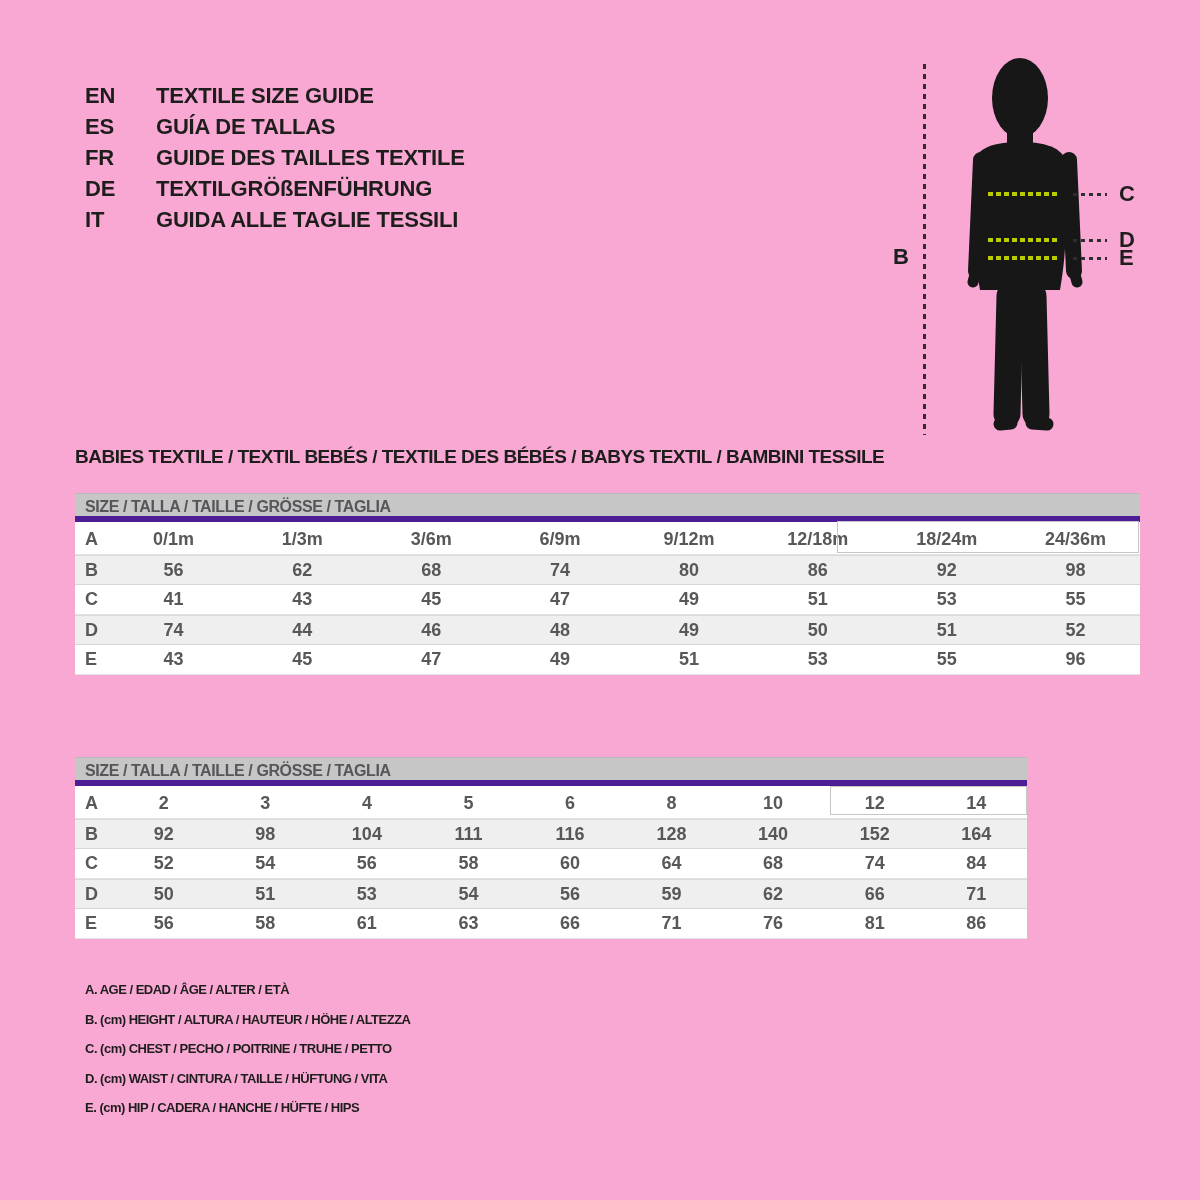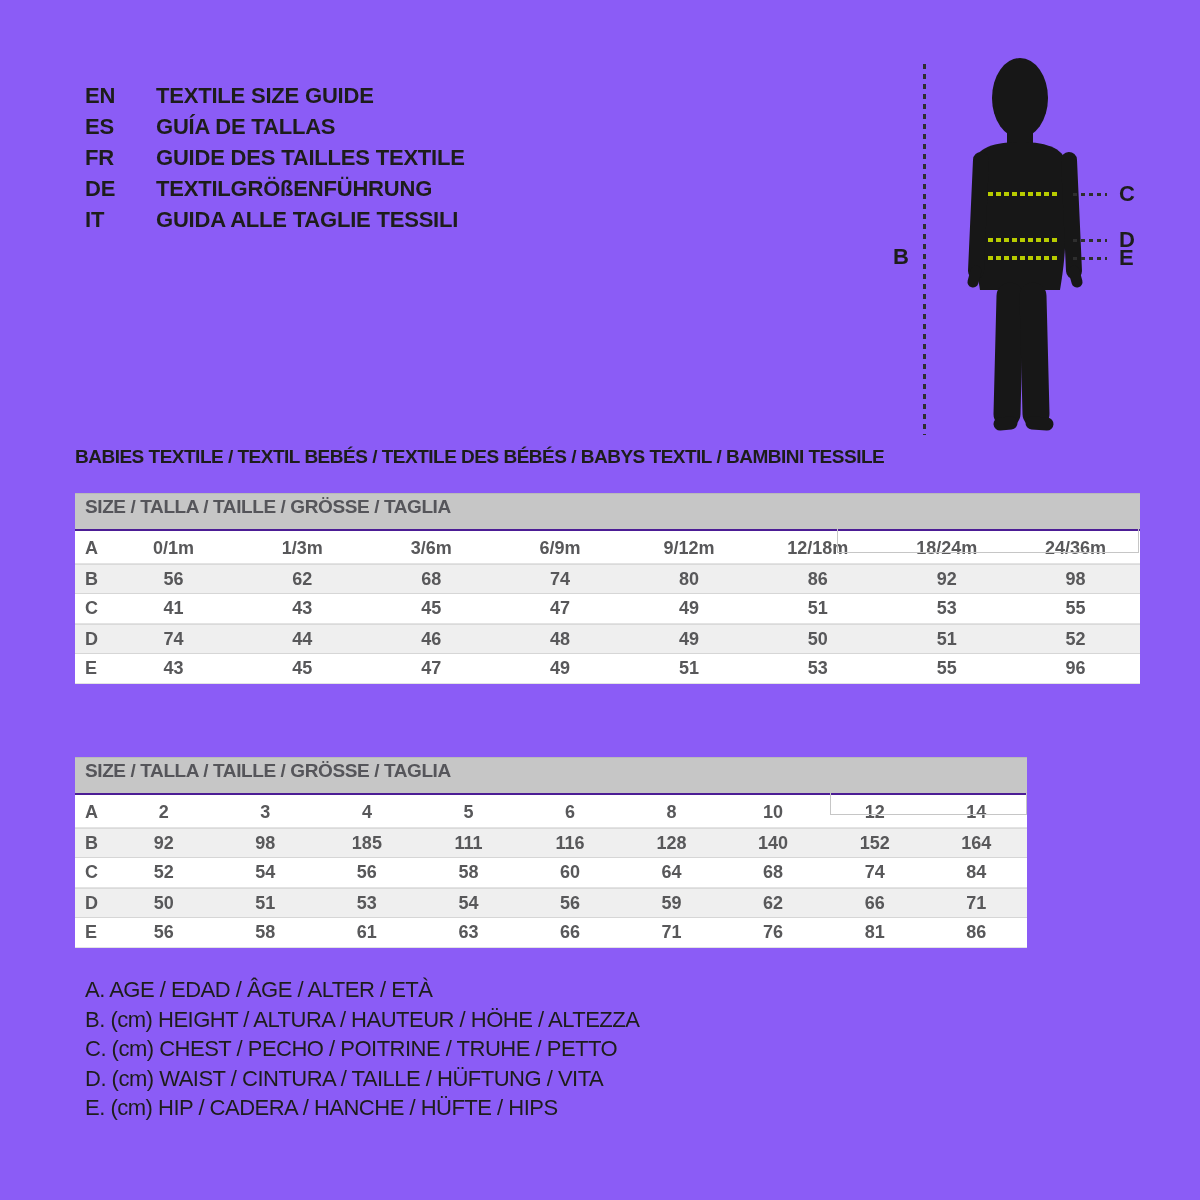--- a/index.html
+++ b/index.html
@@ -1,18 +1,18 @@
 <!DOCTYPE html>
 <html style="--accent-green: #b8cc00; --silhouette: #171717; --text-dark: #1d1d1b; --table-text: #58585a; --header-band: #c6c6c6; --alt-row: #efefef;"><head>
 <meta charset="utf-8">
 <style>
   *{margin:0;padding:0;box-sizing:border-box}
   html,body{width:1200px;height:1200px;background:#fff;overflow:hidden;
     font-family:"Liberation Sans",sans-serif;color:var(--text-dark,#1d1d1b)}
-  .page{position:absolute;inset:0;width:1200px;height:1200px;background:#8b5cf6}
+  .page{position:absolute;inset:0;width:1200px;height:1200px;background:#f9a8d4}
 
   
   .lang-block{position:absolute;left:85px;top:80px}
   .lang-row{display:flex;height:31px;align-items:center;
     font-size:22px;font-weight:700;letter-spacing:-.2px;color:var(--text-dark)}
   .lang-code{width:71px}
 
   
   .sil-svg{position:absolute;left:965px;top:56px}
   .b-line{position:absolute;left:923px;top:64px;width:3px;height:371px;
@@ -31,37 +31,37 @@
   
   .section-title{position:absolute;left:75px;font-size:19px;font-weight:700;
     letter-spacing:-.5px;color:var(--text-dark);white-space:nowrap}
   #babies-title{top:446px}
   #children-title{top:720px}
 
   
   .size-table{position:absolute;background:#fff}
   #babies-table{left:75px;top:493px;width:1065px}
   #children-table{left:75px;top:757px;width:952px}
-  .t-head{height:38px;background:var(--header-band);border-top:1px solid #b9b9b9;
-    border-bottom:2px solid #4c1d95;margin-bottom:3px;line-height:25px;padding-left:10px;
-    font-size:19px;font-weight:700;letter-spacing:-.4px;color:#55555a}
+  .t-head{height:29px;background:var(--header-band);border-top:1px solid #b9b9b9;
+    border-bottom:6px solid #4c1d95;margin-bottom:3px;line-height:25px;padding-left:10px;
+    font-size:16px;font-weight:700;letter-spacing:-.4px;color:#55555a}
   .t-row{display:grid;height:30px;align-items:center;
     font-size:18px;font-weight:700;color:var(--table-text);border-bottom:1px solid #e3e3e3}
   #babies-table .t-row{grid-template-columns:34px repeat(8,1fr)}
   #children-table .t-row{grid-template-columns:38px repeat(9,1fr)}
   .t-row.alt{background:var(--alt-row);border-top:1px solid #dadada;border-bottom:1px solid #d6d6d6}
   .t-letter{padding-left:10px}
   .t-cell{text-align:center}
   .hl-box{position:absolute;border:1px solid #c6c6c6;background:transparent;
     z-index:5;pointer-events:none}
   #babies-hl{left:762px;top:28px;width:302px;height:32px}
   #children-hl{left:755px;top:29px;width:197px;height:29px}
 
   
-  .legend{position:absolute;left:85px;top:975px;font-size:22px;font-weight:400;
+  .legend{position:absolute;left:85px;top:975px;font-size:13px;font-weight:700;
     letter-spacing:-.5px;line-height:29.5px;color:var(--text-dark)}
 </style>
 </head>
 <body>
 
 <div class="page">
 
   <div class="lang-block">
       <div class="lang-row">
         <span class="lang-code">EN</span>
@@ -192,21 +192,21 @@
         <span class="t-cell">6</span>
         <span class="t-cell">8</span>
         <span class="t-cell">10</span>
         <span class="t-cell">12</span>
         <span class="t-cell">14</span>
       </div>
       <div class="t-row alt">
         <span class="t-letter">B</span>
         <span class="t-cell">92</span>
         <span class="t-cell">98</span>
-        <span class="t-cell">185</span>
+        <span class="t-cell">104</span>
         <span class="t-cell">111</span>
         <span class="t-cell">116</span>
         <span class="t-cell">128</span>
         <span class="t-cell">140</span>
         <span class="t-cell">152</span>
         <span class="t-cell">164</span>
       </div>
       <div class="t-row">
         <span class="t-letter">C</span>
         <span class="t-cell">52</span>

